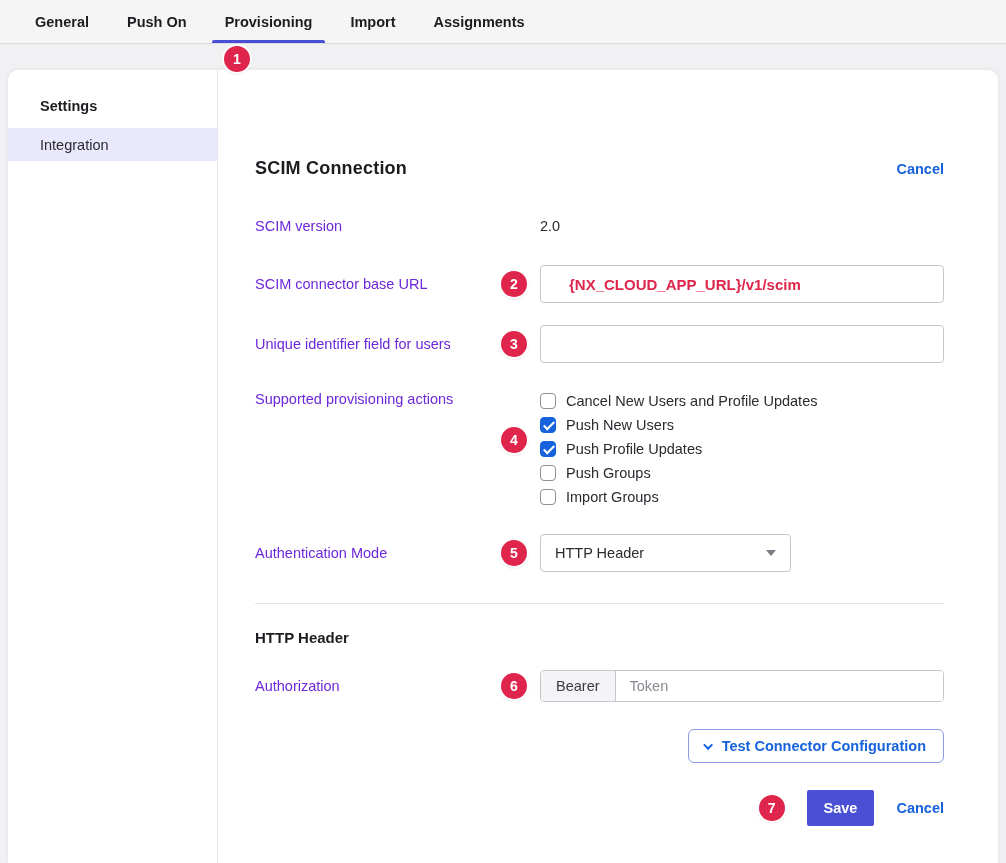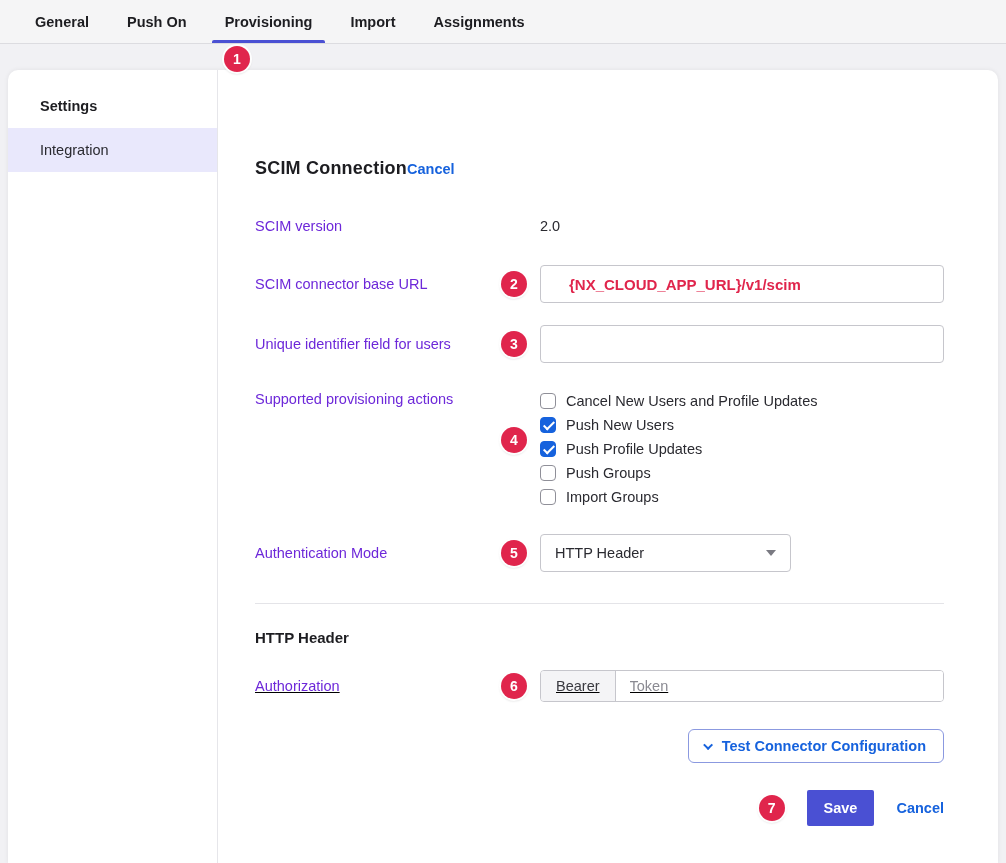--- a/index.html
+++ b/index.html
@@ -32,43 +32,43 @@
   .badge-1{position:absolute;top:46px;left:224px;z-index:30;}
 
   
   .card{position:absolute;top:70px;left:8px;right:8px;bottom:0;background:#fff;
     border-radius:10px 10px 0 0;box-shadow:0 0 5px rgba(0,0,0,.07);}
 
   
   .sidebar{position:absolute;top:0;left:0;bottom:0;width:210px;border-right:1px solid #e6e6ea;
     padding-top:28px;}
   .sidebar-title{margin:0 0 14px 32px;font-size:14.5px;font-weight:600;color:#1d1d21;}
-  .sidebar-item{height:44px;display:flex;align-items:center;padding-left:32px;
+  .sidebar-item{height:33px;display:flex;align-items:center;padding-left:32px;
     font-size:14.5px;color:#2a2a30;cursor:pointer;}
   .sidebar-item.selected{background:var(--sidebar-selected-bg);}
 
   
   .main{position:absolute;left:210px;right:0;top:0;bottom:0;padding:0 54px 0 37px;overflow:hidden;}
-  .heading-row{margin-top:88px;display:flex;justify-content:flex-start;align-items:center;}
+  .heading-row{margin-top:88px;display:flex;justify-content:space-between;align-items:center;}
   .page-title{font-size:18px;font-weight:700;color:#1d1d21;letter-spacing:.2px;}
   .link{color:var(--accent-blue);font-size:14.5px;font-weight:700;cursor:pointer;text-decoration:none;}
 
   .form-row{position:relative;display:flex;align-items:center;}
   .form-row.top{align-items:flex-start;}
   .form-label{flex:0 0 285px;font-size:14.5px;color:#6d28d9;line-height:20px;}
   .control{flex:1;min-width:0;}
 
   .row-version{margin-top:37px;}
   .row-baseurl{margin-top:29px;}
   .row-unique{margin-top:22px;}
   .row-actions{margin-top:26px;}
   .row-auth{margin-top:25px;}
   .divider{margin-top:31px;border:none;border-top:1px solid #e4e4e8;}
   .section-title{margin-top:25px;font-size:15px;font-weight:700;color:#1d1d21;}
-  .row-authz{margin-top:24px;text-decoration:underline;}
+  .row-authz{margin-top:24px;}
   .row-test{margin-top:27px;display:flex;justify-content:flex-end;}
   .row-save{margin-top:27px;display:flex;justify-content:flex-end;align-items:center;gap:22px;}
 
   .static-value{font-size:14.5px;color:#2a2a30;}
 
   .text-input{width:100%;height:38px;border:1px solid #c6c6cc;border-radius:4px;
     padding:0 28px;font-size:14.5px;color:#2a2a30;background:#fff;outline:none;
     font-family:"Liberation Sans",sans-serif;}
   .text-input::placeholder{color:#8a8a92;}
   .red-input{color:var(--url-text-red);font-weight:700;font-size:15px;}

